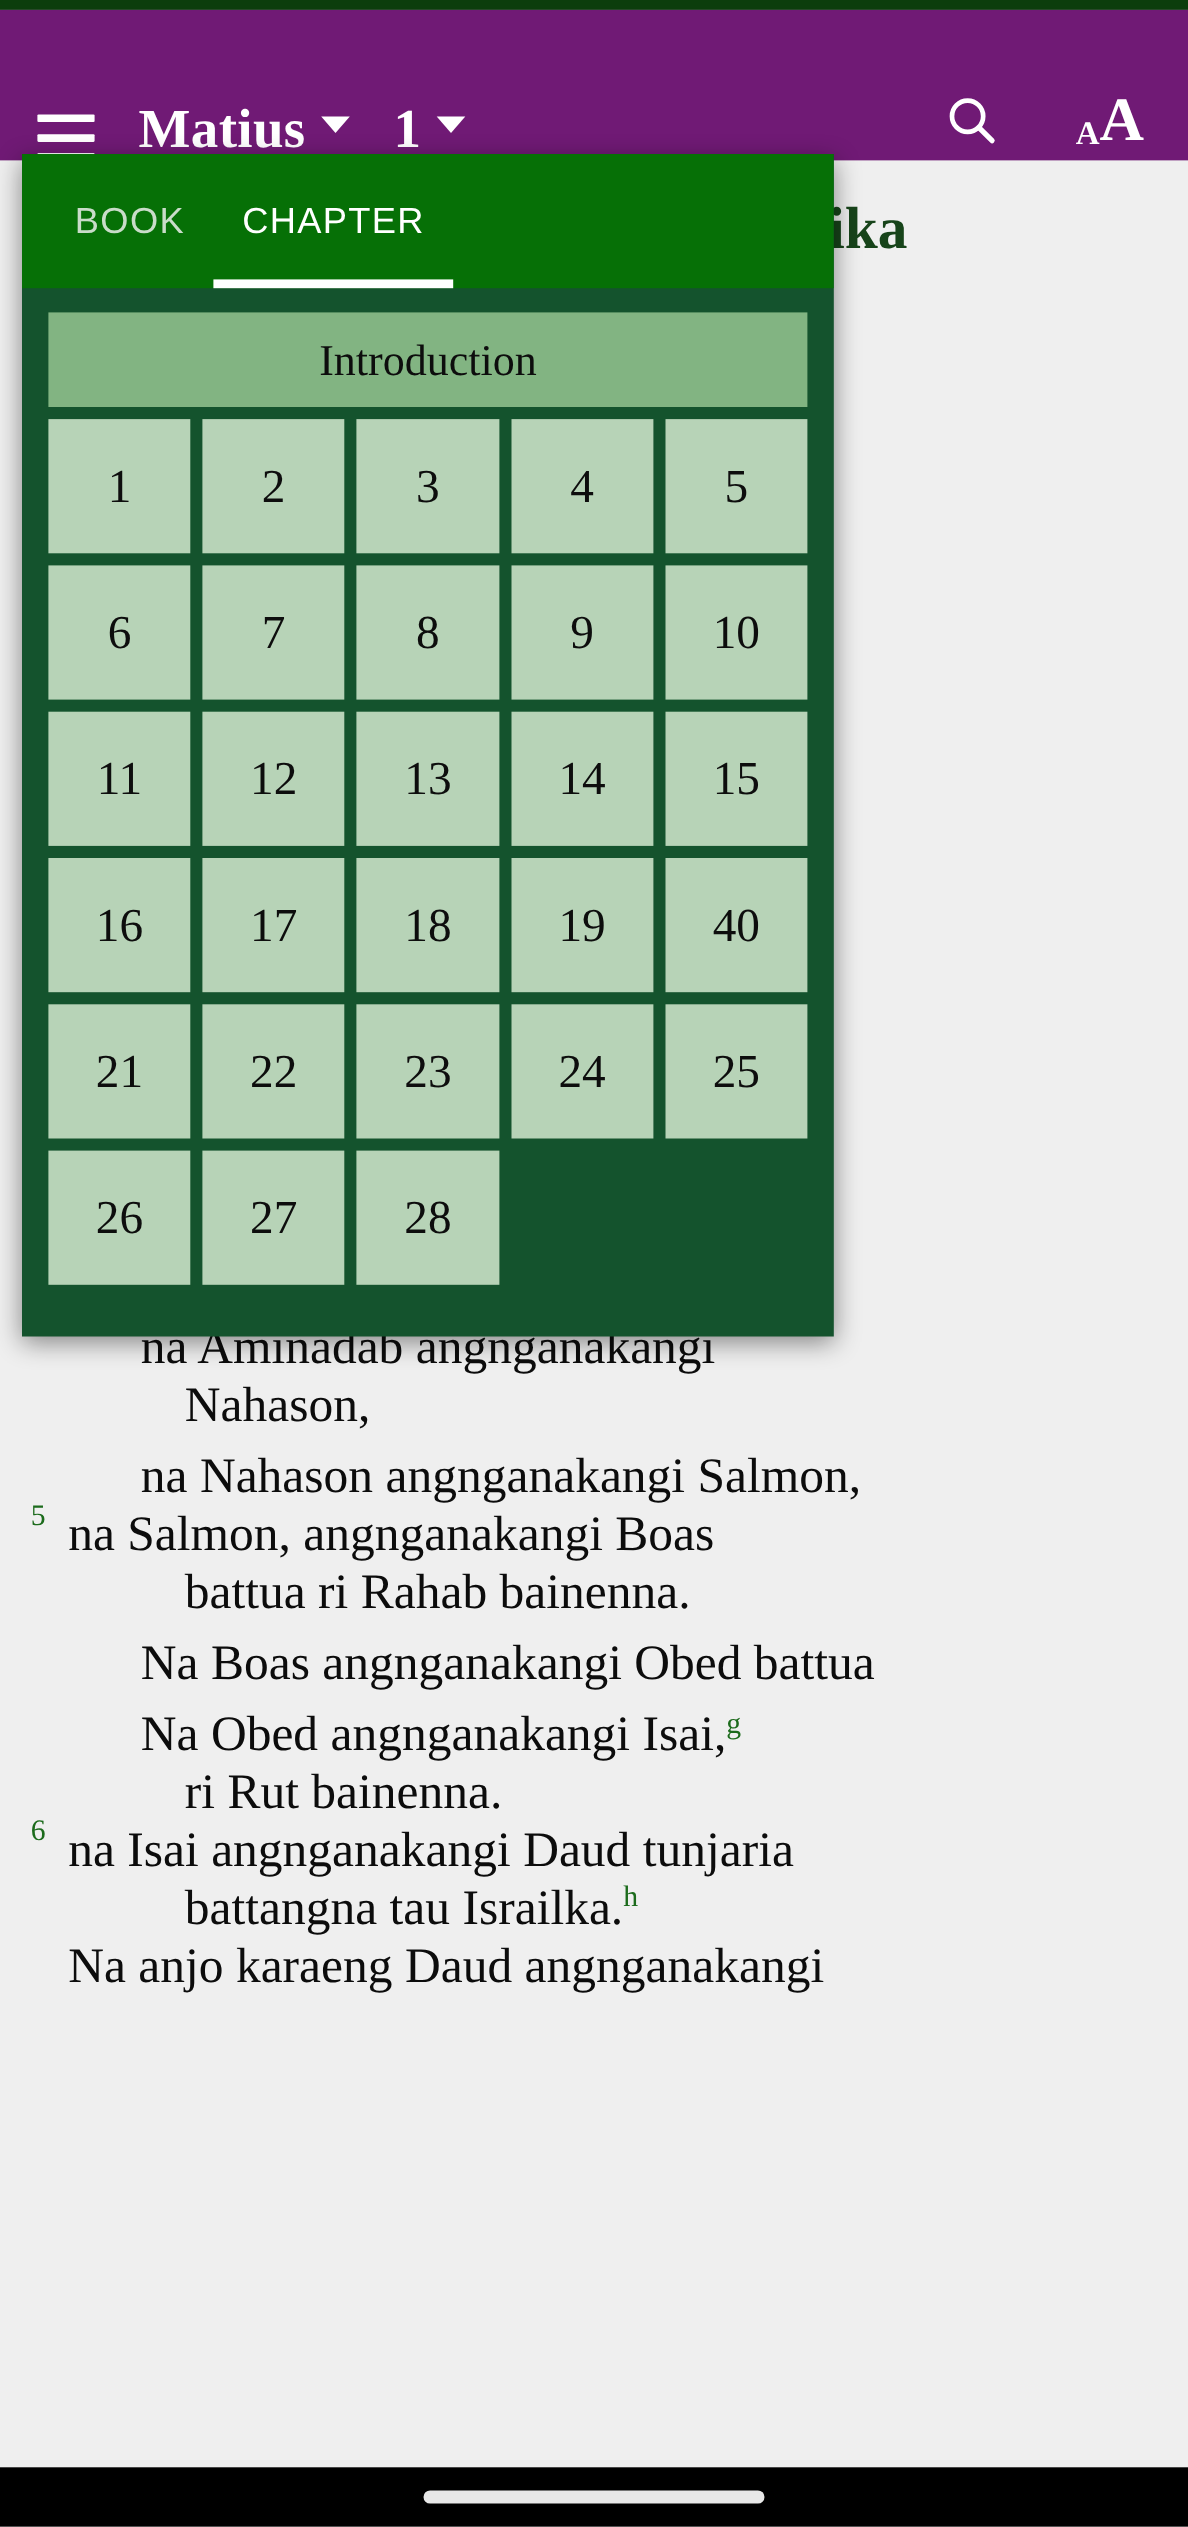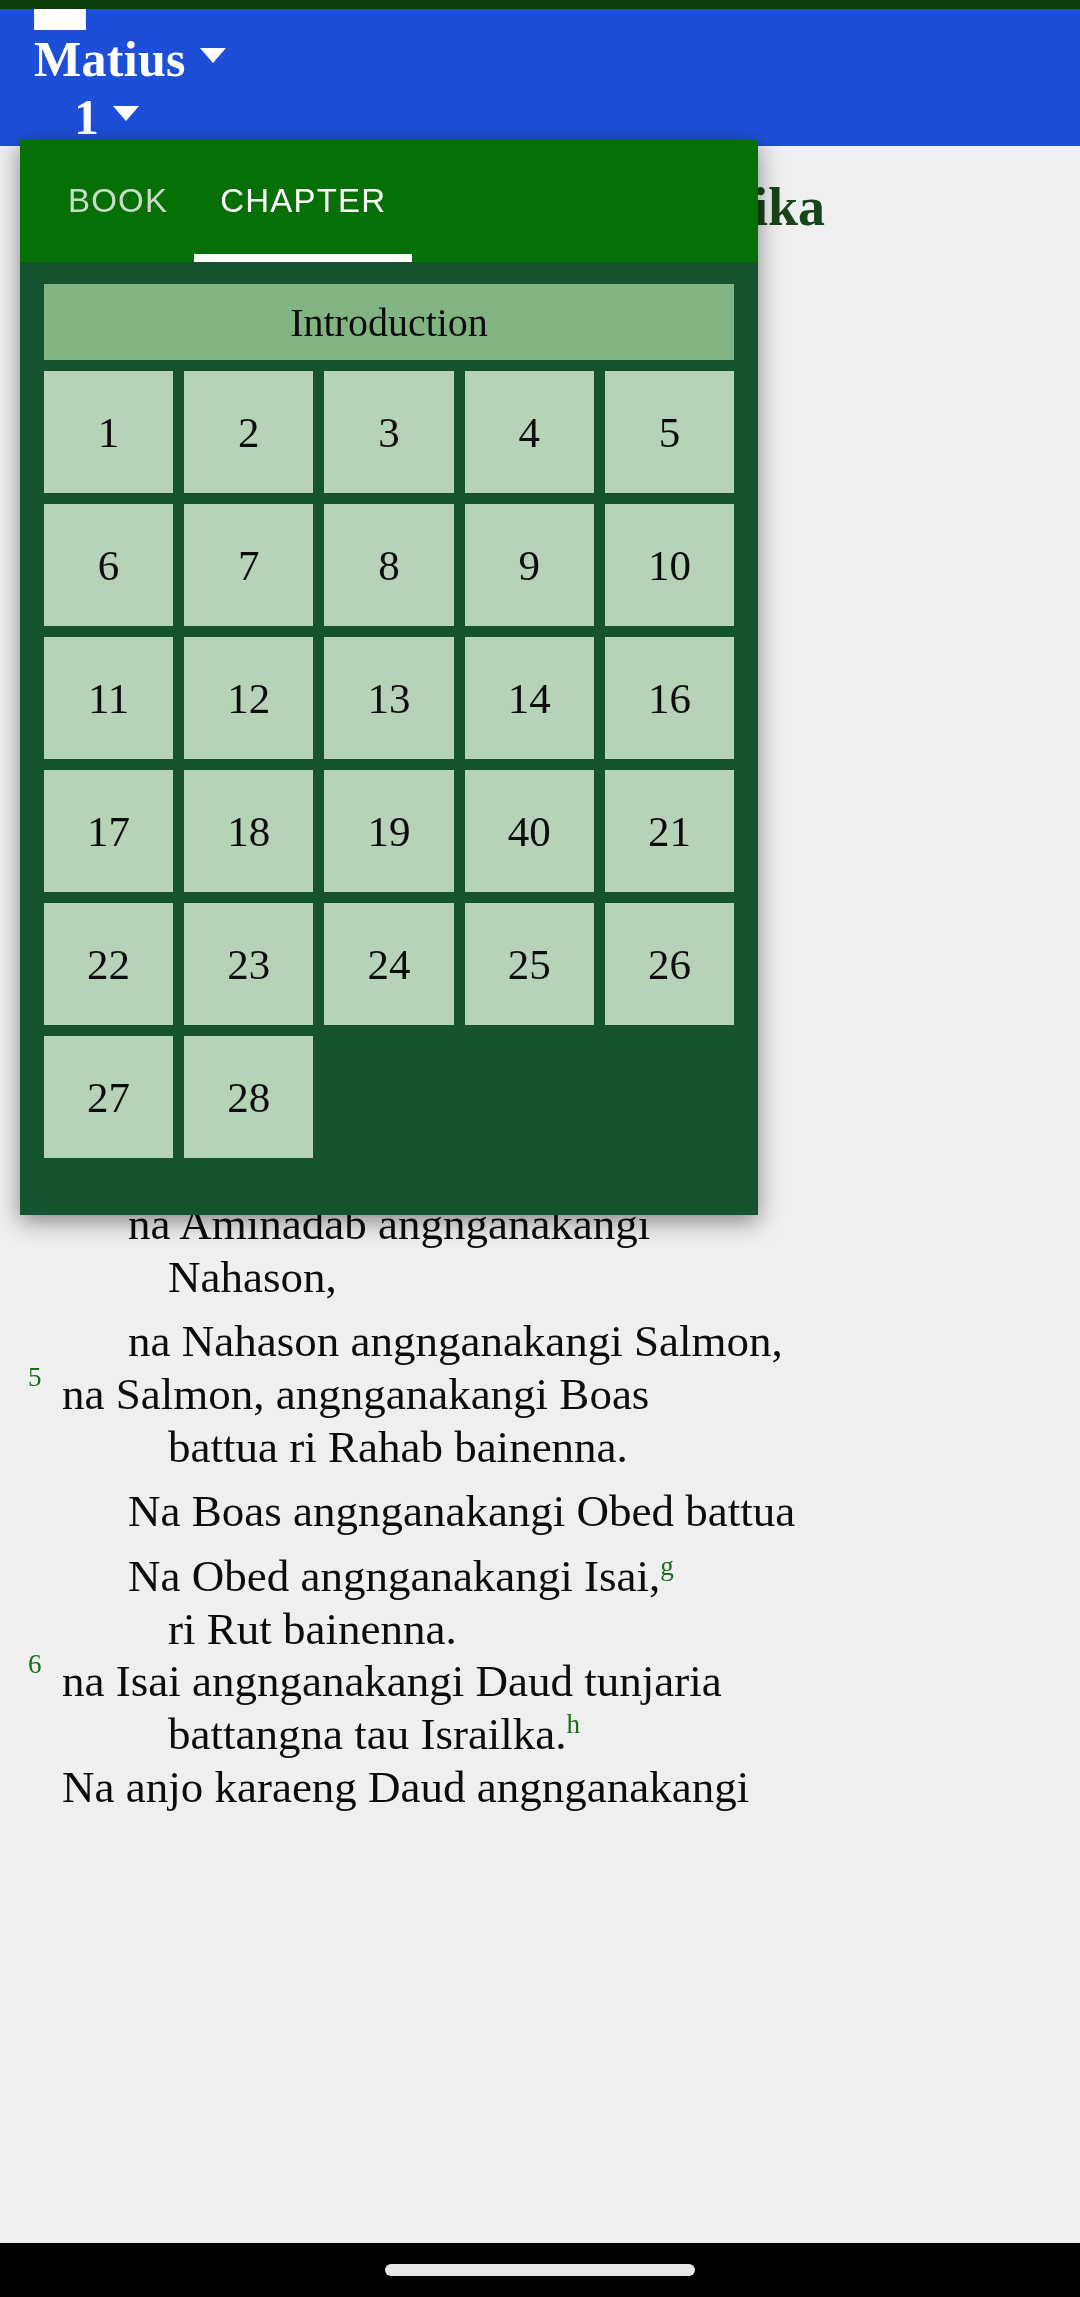--- a/index.html
+++ b/index.html
@@ -26,25 +26,24 @@
     top: 0; left: 0;
     width: 1080px; height: 9px;
     background: #0c3d0c;
   }
 
   
   .appbar {
     position: absolute;
     top: 9px; left: 0;
     width: 1080px; height: 137px;
-    background: #1d4ed8;
+    background: #701a75;
     display: flex;
-    align-items: flex-start;
+    align-items: flex-end;
     padding: 0 34px;
-    flex-direction: column;
   }
   .hamburger {
     width: 52px; height: 42px;
     display: flex; flex-direction: column; justify-content: space-between;
     margin-right: 40px;
     cursor: pointer;
   }
   .hamburger span {
     display: block; width: 52px; height: 7px;
     background: #ffffff; border-radius: 1px;
@@ -173,21 +172,21 @@
   .tab.active { color: #ffffff; }
   .tab.active::after {
     content: "";
     position: absolute;
     left: 0; right: 0; bottom: 0;
     height: 8px;
     background: #ffffff;
   }
   .picker-body { padding: 22px 24px 24px 24px; }
   .intro-btn {
-    height: 76px;
+    height: 86px;
     background: #82b482;
     display: flex; align-items: center; justify-content: center;
     font-family: "Liberation Serif", serif;
     font-size: 40px;
     color: #0d0d0d;
     margin-bottom: 11px;
     cursor: pointer;
   }
   .ch-grid {
     display: grid;
@@ -304,20 +303,21 @@
           <div class="ch-cell">5</div>
           <div class="ch-cell">6</div>
           <div class="ch-cell">7</div>
           <div class="ch-cell">8</div>
           <div class="ch-cell">9</div>
           <div class="ch-cell">10</div>
           <div class="ch-cell">11</div>
           <div class="ch-cell">12</div>
           <div class="ch-cell">13</div>
           <div class="ch-cell">14</div>
+          <div class="ch-cell">15</div>
           <div class="ch-cell">16</div>
           <div class="ch-cell">17</div>
           <div class="ch-cell">18</div>
           <div class="ch-cell">19</div>
           <div class="ch-cell">40</div>
           <div class="ch-cell">21</div>
           <div class="ch-cell">22</div>
           <div class="ch-cell">23</div>
           <div class="ch-cell">24</div>
           <div class="ch-cell">25</div>

